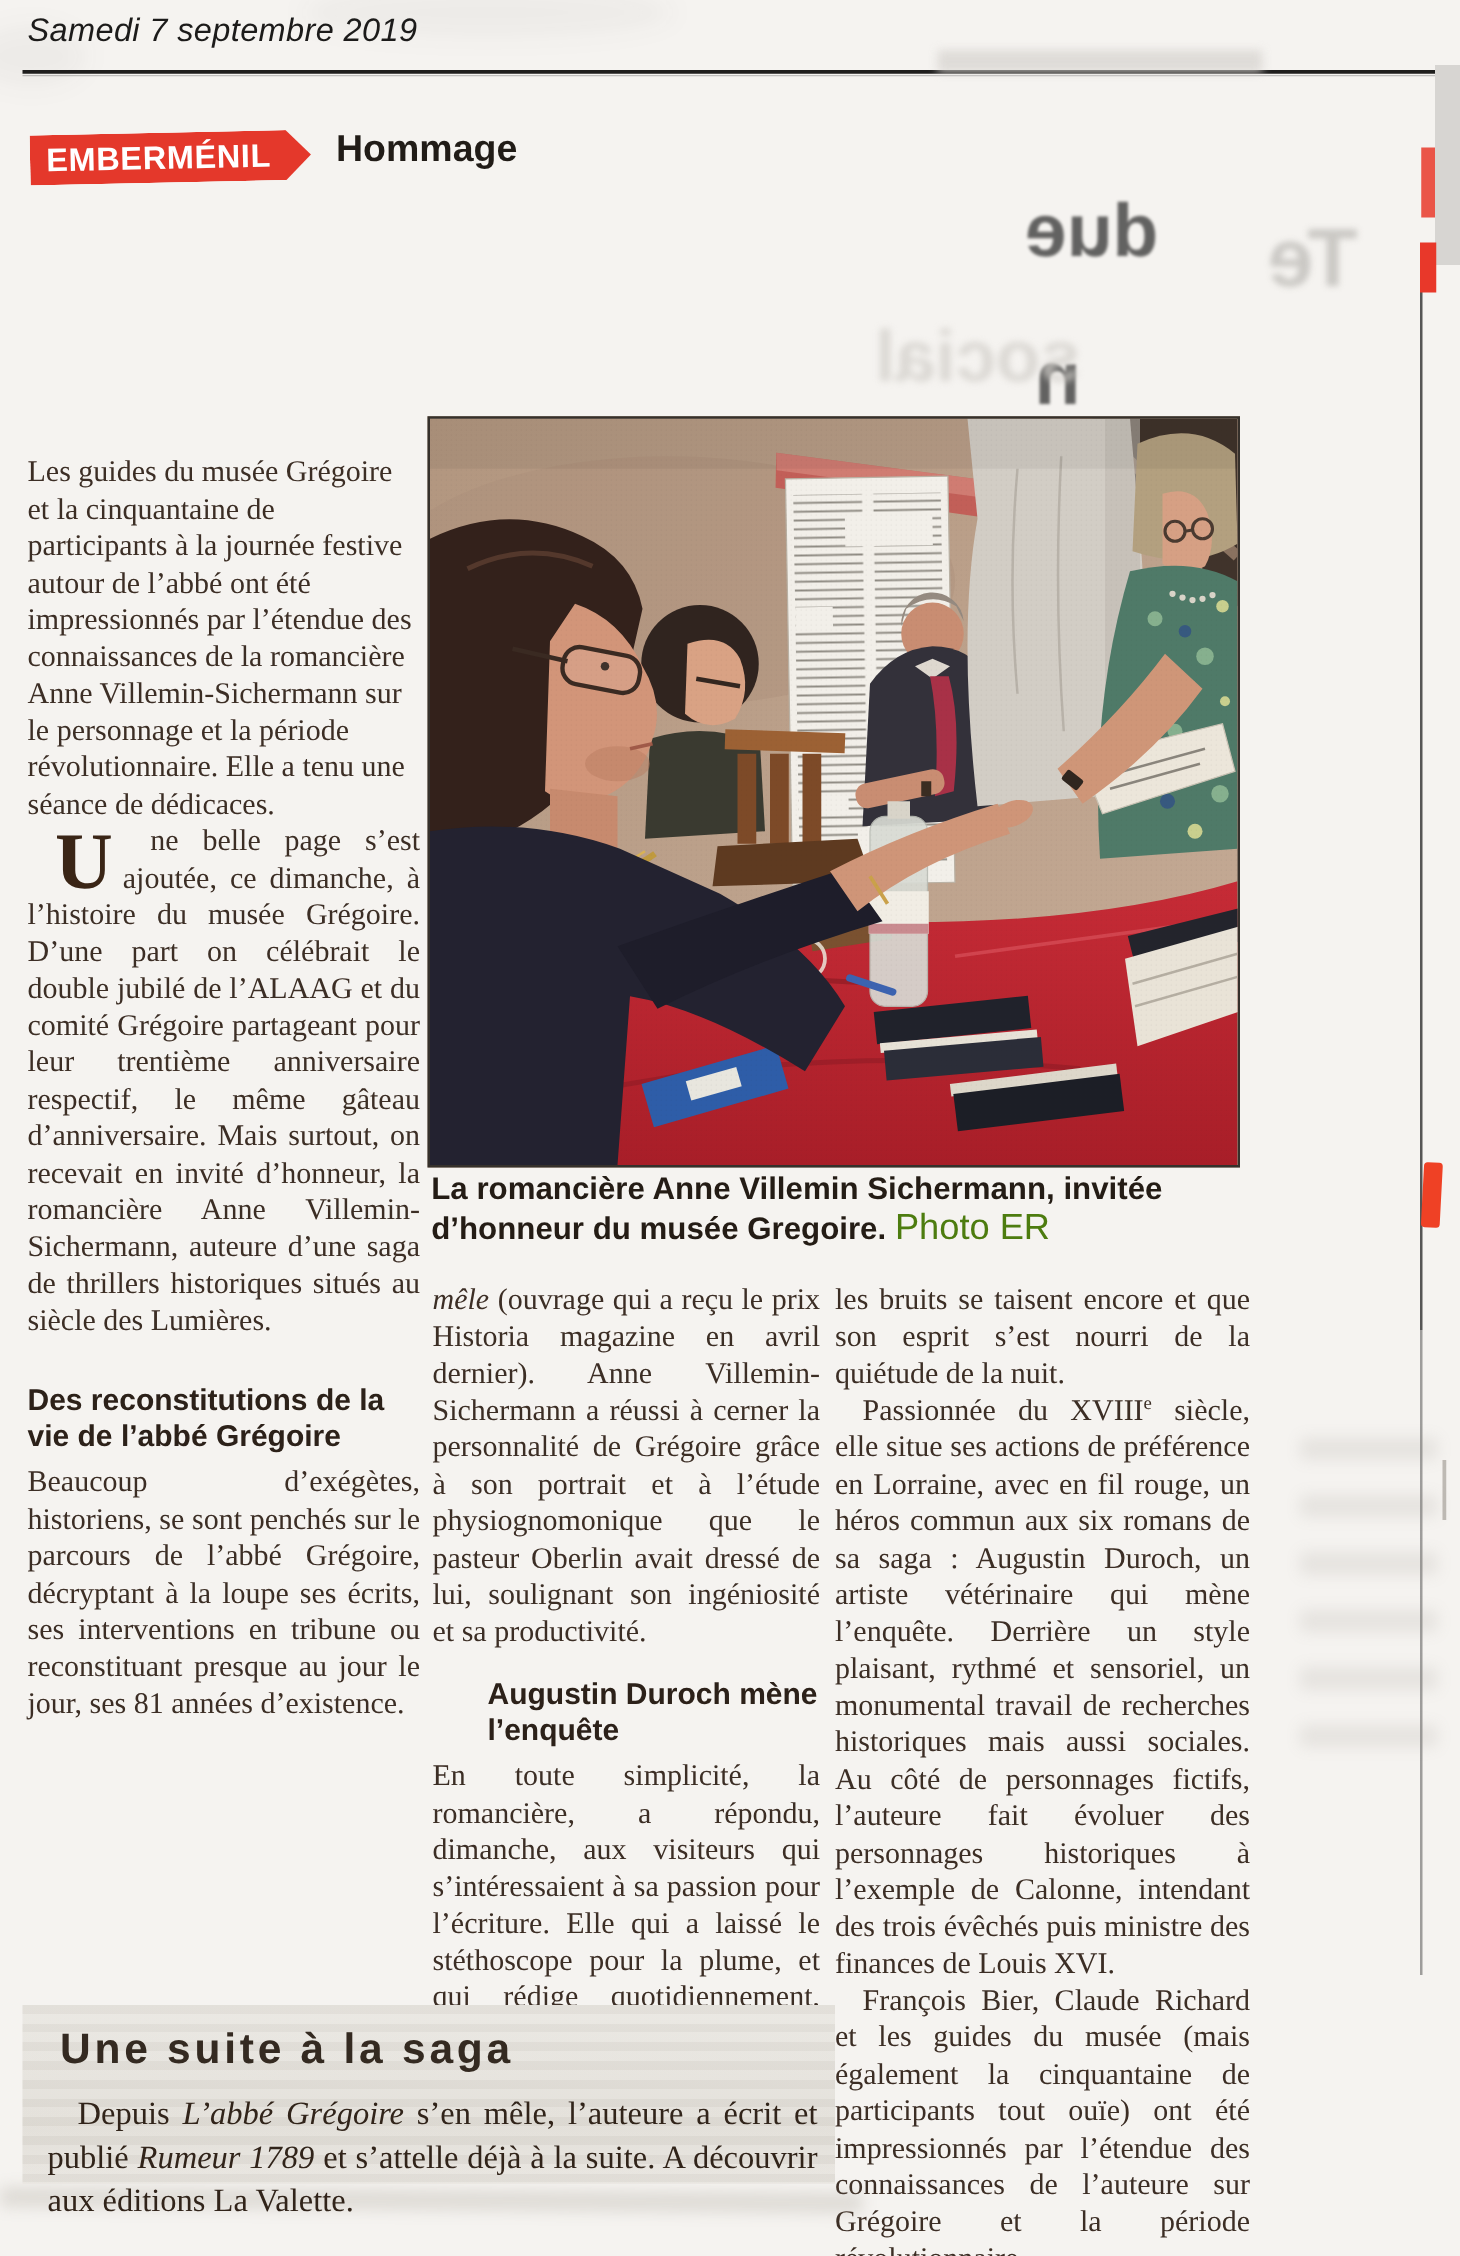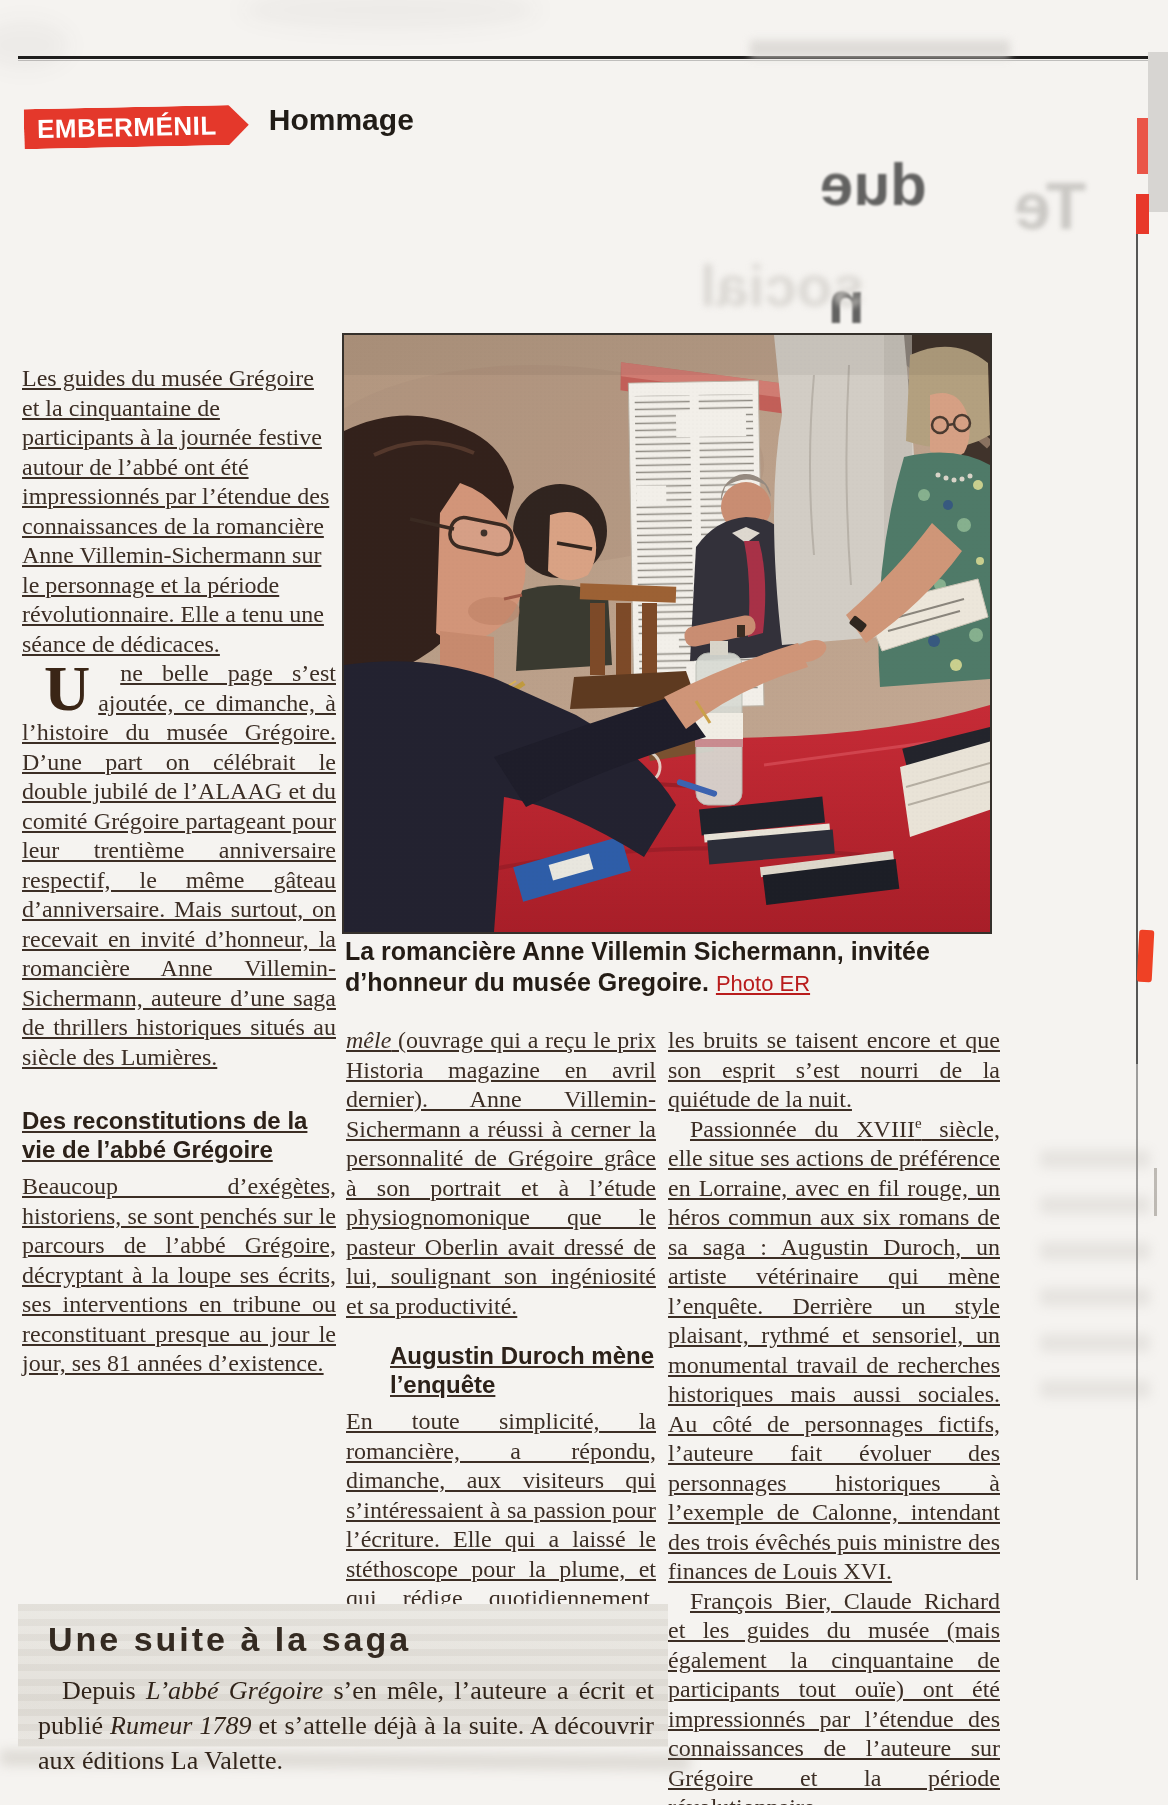--- a/index.html
+++ b/index.html
@@ -23,36 +23,36 @@
   .section{display:inline-block;margin-left:16px;font:700 30px "Liberation Sans",sans-serif;color:#211c17;vertical-align:6px;}
   .headline{
     position:absolute;left:20px;top:140px;z-index:2;
     font:700 66px/80px "Liberation Sans",sans-serif;letter-spacing:-.5px;color:#16110e;
   }
   
   .ghost{position:absolute;font:700 60px "Liberation Sans",sans-serif;transform:scaleX(-1);color:#3a3a3a;filter:blur(1.2px);opacity:.78;z-index:1;}
   .ghost-b{color:#c6c4c0;filter:blur(2.5px);font-size:66px;opacity:.9;}
   .ghost-d{color:#d2cfca;filter:blur(3px);font-size:58px;opacity:.75;}
   
-  .col{position:absolute;text-align:justify;hyphens:auto;text-decoration:underline;-webkit-hyphens:auto;}
+  .col{position:absolute;text-align:justify;hyphens:auto;-webkit-hyphens:auto;}
   .col p{margin:0;font:24px/29.5px "Liberation Serif",serif;color:#3c2e25;}
   .col p + p{text-indent:22px;}
   .col-left{left:22px;top:364px;width:314px;}
   .col-mid{left:346px;top:1026px;width:310px;}
   .col-right{left:668px;top:1026px;width:332px;}
   .lead{font:700 25px/31px "Liberation Sans",sans-serif;color:#40291a;margin:0 0 16px 0;text-align:left;}
   .dropcap{float:left;font:700 64px/52px "Liberation Serif",serif;color:#3a2516;padding:4px 8px 0 0;}
   .subhead{font:700 24px/29px "Liberation Sans",sans-serif;color:#2c2119;margin:34px 0 8px 0;text-align:left;}
   .col-mid .subhead{margin-top:20px;margin-left:44px;}
   .ital{font-style:italic;}
   sup{font-size:15px;line-height:0;}
   
   .photo-fig{position:absolute;left:342px;top:333px;width:646px;height:597px;border:2px solid #35302b;box-sizing:content-box;z-index:3;background:#b59a88;}
   .caption{position:absolute;left:345px;top:936px;width:648px;font:700 25px/31px "Liberation Sans",sans-serif;color:#241c15;text-align:left;}
-  .credit{font-weight:400;font-size:22px;color:#b91c1c;text-decoration:underline;}
+  .credit{font-weight:400;font-size:29px;color:#4d7c0f;}
   
   .bottom-box{
     position:absolute;left:18px;top:1604px;width:650px;height:143px;z-index:1;
     background:
       repeating-linear-gradient(180deg, rgba(190,184,175,.20) 0 7px, rgba(230,227,221,.18) 7px 15px),
       linear-gradient(180deg,#eceae5 0%,#e3e0da 70%,#eae7e2 100%);
   }
   .box-title{font:600 34px "Liberation Sans",sans-serif;letter-spacing:3px;color:#342a21;margin:16px 0 14px 30px;}
   .box-text{font:26px/35px "Liberation Serif",serif;color:#31241a;margin:0 14px 0 20px;text-indent:24px;text-align:justify;}
   .fold-shadow{position:absolute;left:0;top:1752px;width:690px;height:16px;background:#8d8678;opacity:.22;filter:blur(6px);transform:rotate(.4deg);}
@@ -69,20 +69,21 @@
     background:repeating-linear-gradient(180deg,#8a847c 0 18px,transparent 18px 46px);}
 </style>
 </head>
 <body>
 
 <div class="page">
 
   <div class="blotch" style="left:240px;top:-10px;width:300px;height:40px;"></div>
   <div class="blotch" style="left:-20px;top:20px;width:90px;height:50px;"></div>
 
+  <div class="date">Samedi 7 septembre 2019</div>
   <div class="toprule"></div>
   <div class="top-band"></div>
   <div class="corner-band"></div>
 
   <span class="ghost" style="left:820px;top:150px;">due</span>
   <span class="ghost ghost-b" style="left:1014px;top:168px;">Te</span>
   <span class="ghost" style="left:828px;top:268px;">n</span>
   <span class="ghost ghost-d" style="left:700px;top:252px;">social</span>
 
   <div class="kicker-row">

